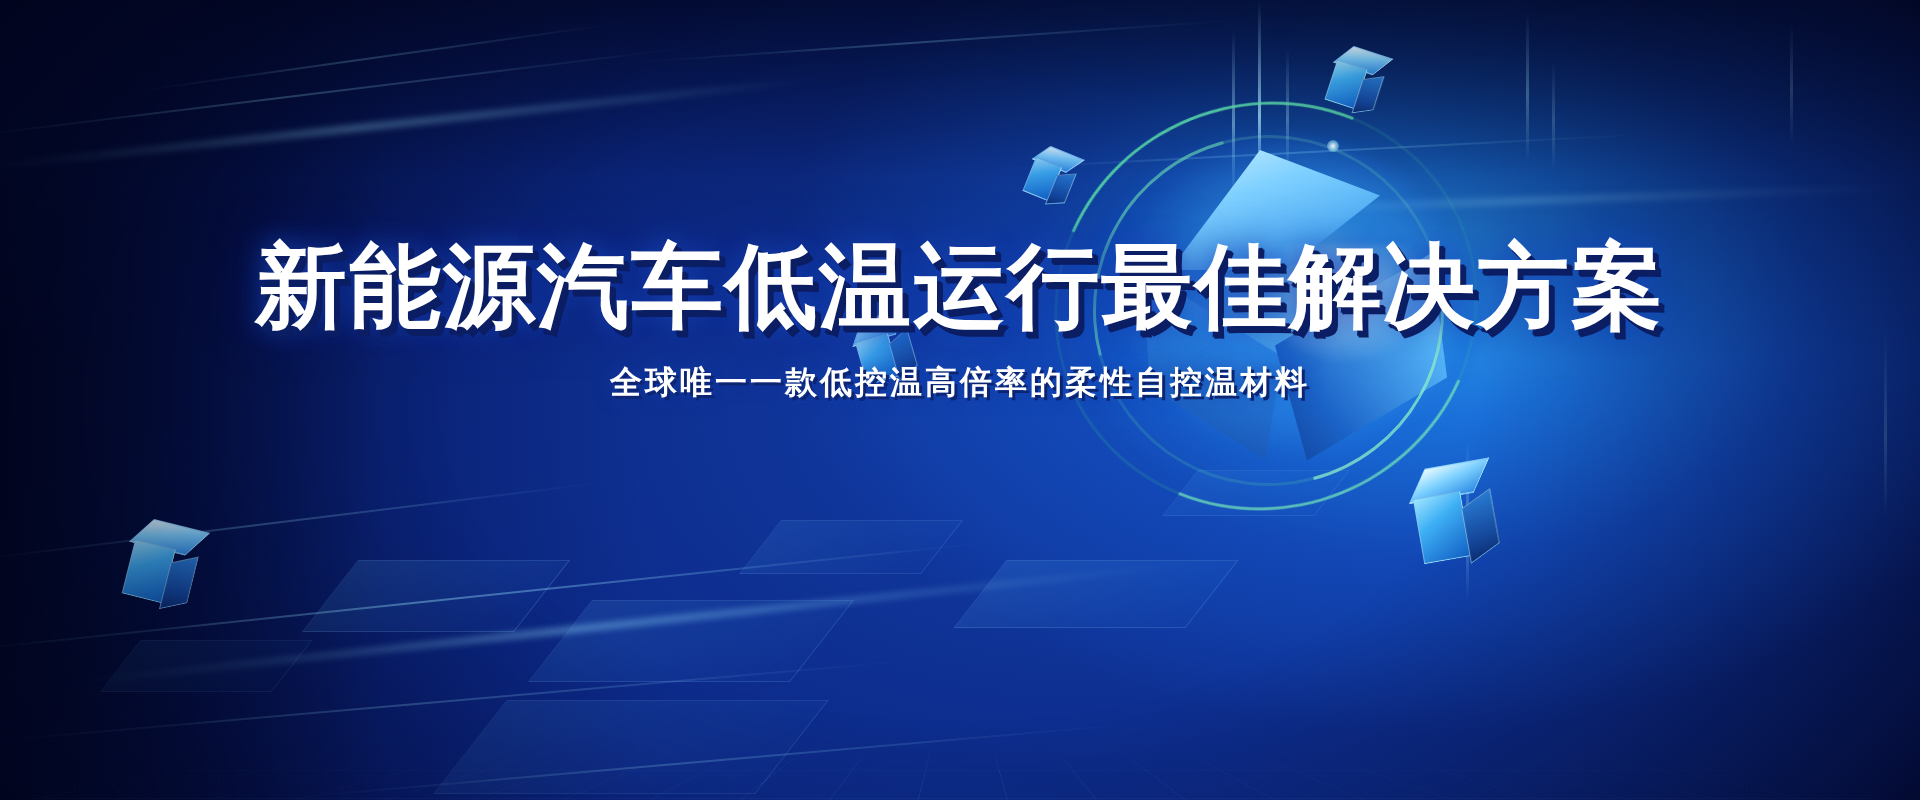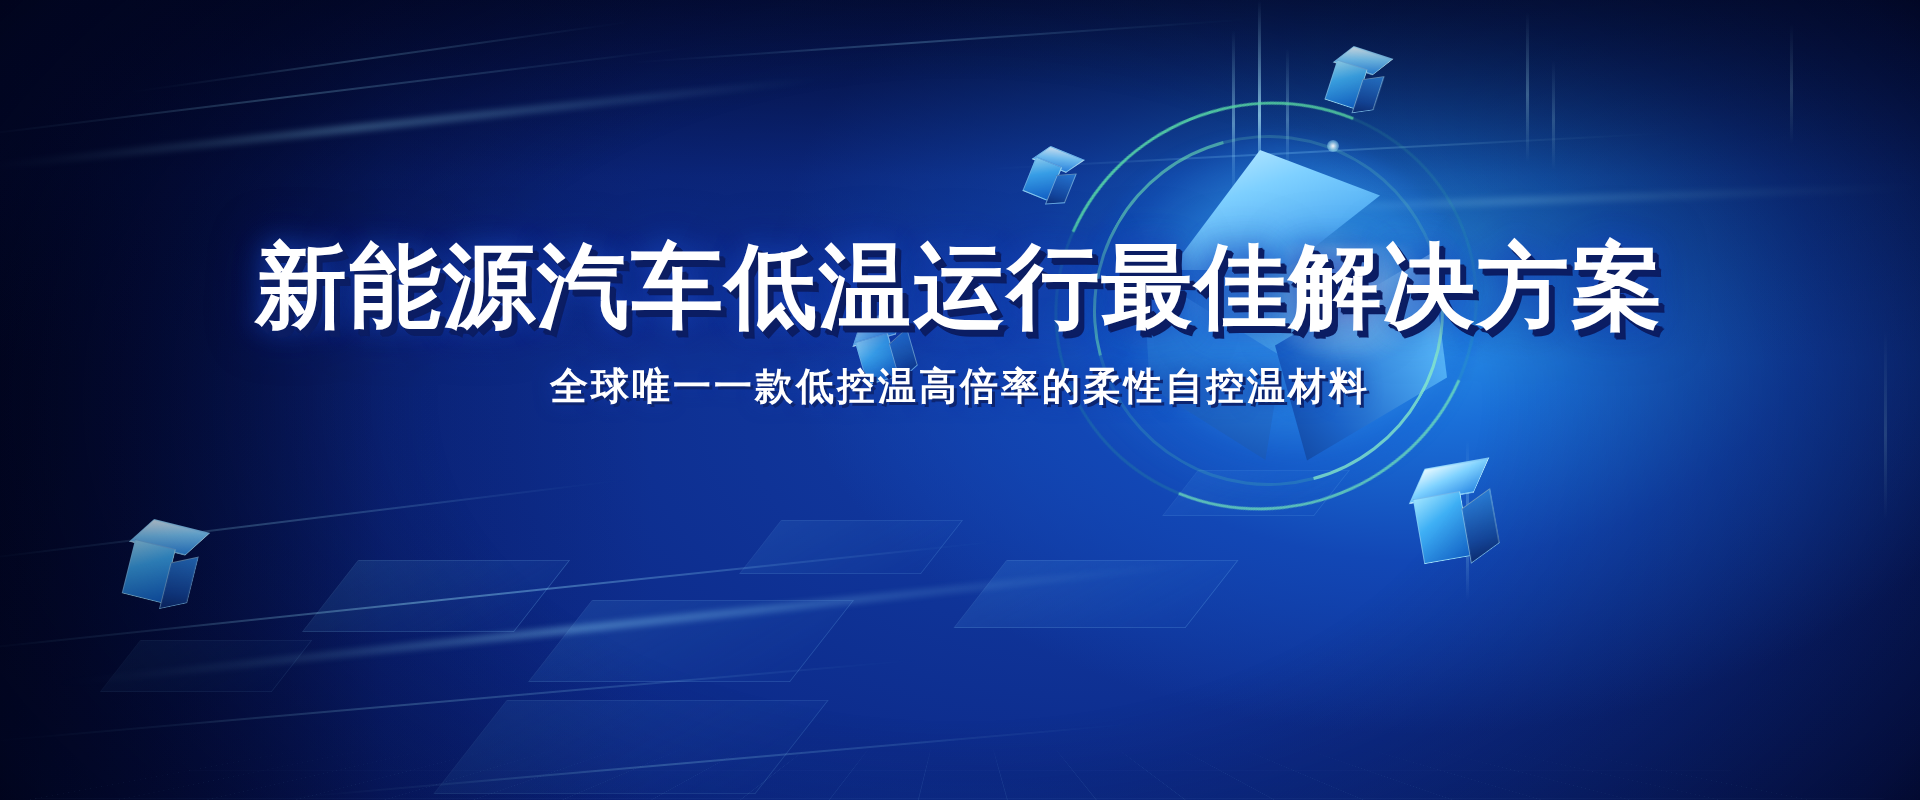--- a/index.html
+++ b/index.html
@@ -80,21 +80,21 @@
   
   #text-block{position:absolute;left:0;right:0;top:238px;text-align:center;}
   #main-title{
     font-size:92px;line-height:1.05;font-weight:700;letter-spacing:2px;color:#ffffff;
     text-shadow:
        5px 6px 0 #0b1d63, 6px 7px 0 #0b1d63, 4px 5px 0 #0b1d63,
        0 0 26px rgba(25,70,190,.9), 0 0 50px rgba(12,40,140,.6);
     white-space:nowrap;
   }
   #sub-title{
-    margin-top:26px;font-size:38px;font-weight:700;letter-spacing:3px;color:#ffffff;
+    margin-top:26px;font-size:32px;font-weight:700;letter-spacing:3px;color:#ffffff;
     text-shadow:3px 3px 0 #0d2570, 0 0 18px rgba(20,60,170,.85);
     white-space:nowrap;
   }
 </style>
 </head>
 <body>
 
 <div id="stage">
 
   <div class="layer" id="bg-base"></div>

